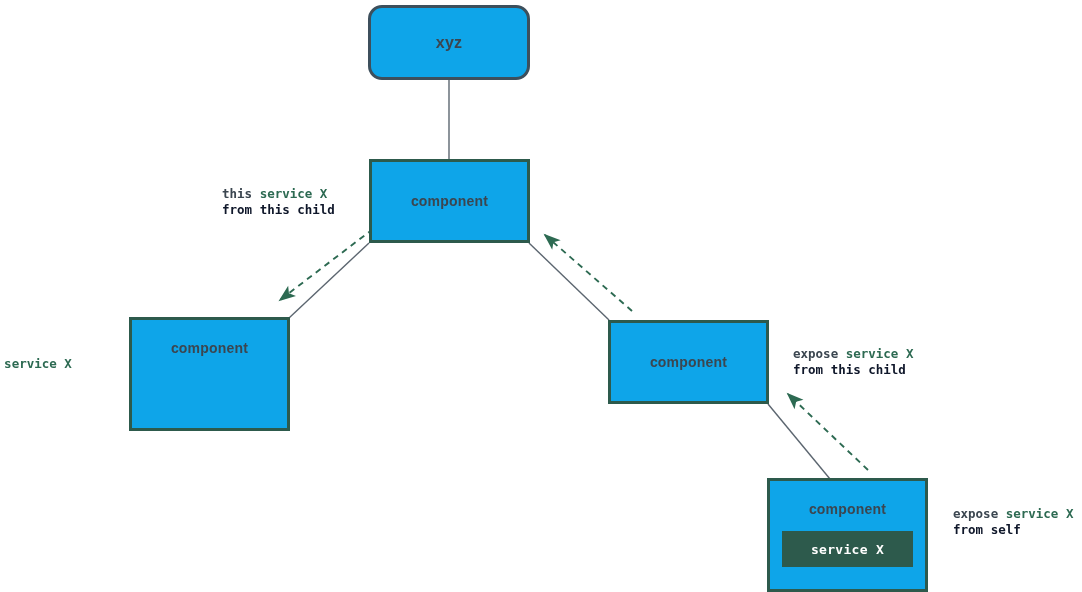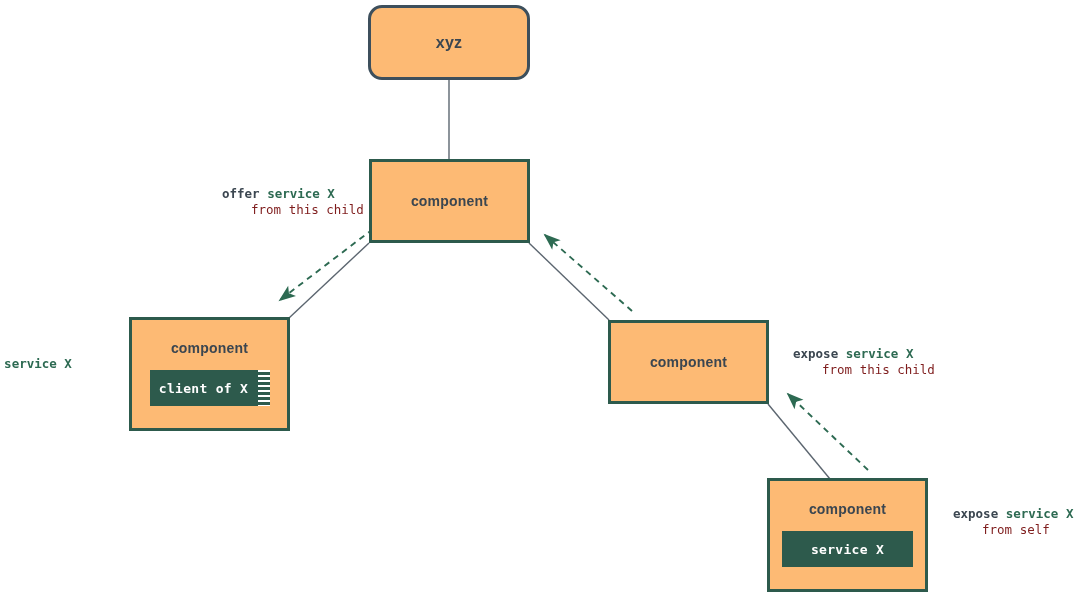--- a/index.html
+++ b/index.html
@@ -29,21 +29,21 @@
     top: 0;
     width: 1082px;
     height: 592px;
     pointer-events: none;
   }
 
   
   .node {
     position: absolute;
     box-sizing: border-box;
-    background: #fdba74;
+    background: #0ea5e9;
   }
 
   .node-root {
     border: 3px solid #3d4f5c;
     border-radius: 14px;
     display: flex;
     align-items: center;
     justify-content: center;
   }
 
@@ -132,23 +132,22 @@
     font-weight: 700;
     color: #3b4650;
   }
 
   .ann-subject {
     font-weight: 700;
     color: #2d6a52;
   }
 
   .ann-sub {
-    font-weight: 400;
-    color: #7f1d1d;
-    margin-left: 29px;
+    font-weight: 700;
+    color: #0f172a;
   }
 </style>
 </head>
 <body>
 
 <div id="diagram-canvas">
 
   <svg class="edge-layer" viewBox="0 0 1082 592" width="1082" height="592">
     <defs>
       <marker id="arrowGreen" markerWidth="11" markerHeight="11" refX="8.5" refY="4" orient="auto" markerUnits="strokeWidth">
@@ -173,39 +172,35 @@
   <div class="node node-root" style="left:368px; top:5px; width:162px; height:75px;">
     <span class="node-title">xyz</span>
   </div>
 
   <div class="node node-component plain" style="left:369px; top:159px; width:161px; height:84px;">
     <span class="node-title">component</span>
   </div>
 
   <div class="node node-component with-cap" style="left:129px; top:317px; width:161px; height:114px;">
     <span class="node-title">component</span>
-    <div class="capability striped" style="width:120px; height:36px;">
-      <span class="capability-label">client of X</span>
-      <span class="comb"></span>
-    </div>
   </div>
 
   <div class="node node-component plain" style="left:608px; top:320px; width:161px; height:84px;">
     <span class="node-title">component</span>
   </div>
 
   <div class="node node-component with-cap" style="left:767px; top:478px; width:161px; height:114px;">
     <span class="node-title">component</span>
     <div class="capability solid" style="width:131px; height:36px;">
       <span class="capability-label">service X</span>
     </div>
   </div>
 
   <div class="annotation" style="left:222px; top:186px;">
-    <span class="ann-line"><span class="ann-verb">offer </span><span class="ann-subject">service X</span></span>
+    <span class="ann-line"><span class="ann-verb">this </span><span class="ann-subject">service X</span></span>
     <span class="ann-line ann-sub">from this child</span>
   </div>
 
   <div class="annotation" style="left:-26px; top:356px;">
     <span class="ann-line"><span class="ann-verb">use </span><span class="ann-subject">service X</span></span>
   </div>
 
   <div class="annotation" style="left:793px; top:346px;">
     <span class="ann-line"><span class="ann-verb">expose </span><span class="ann-subject">service X</span></span>
     <span class="ann-line ann-sub">from this child</span>

